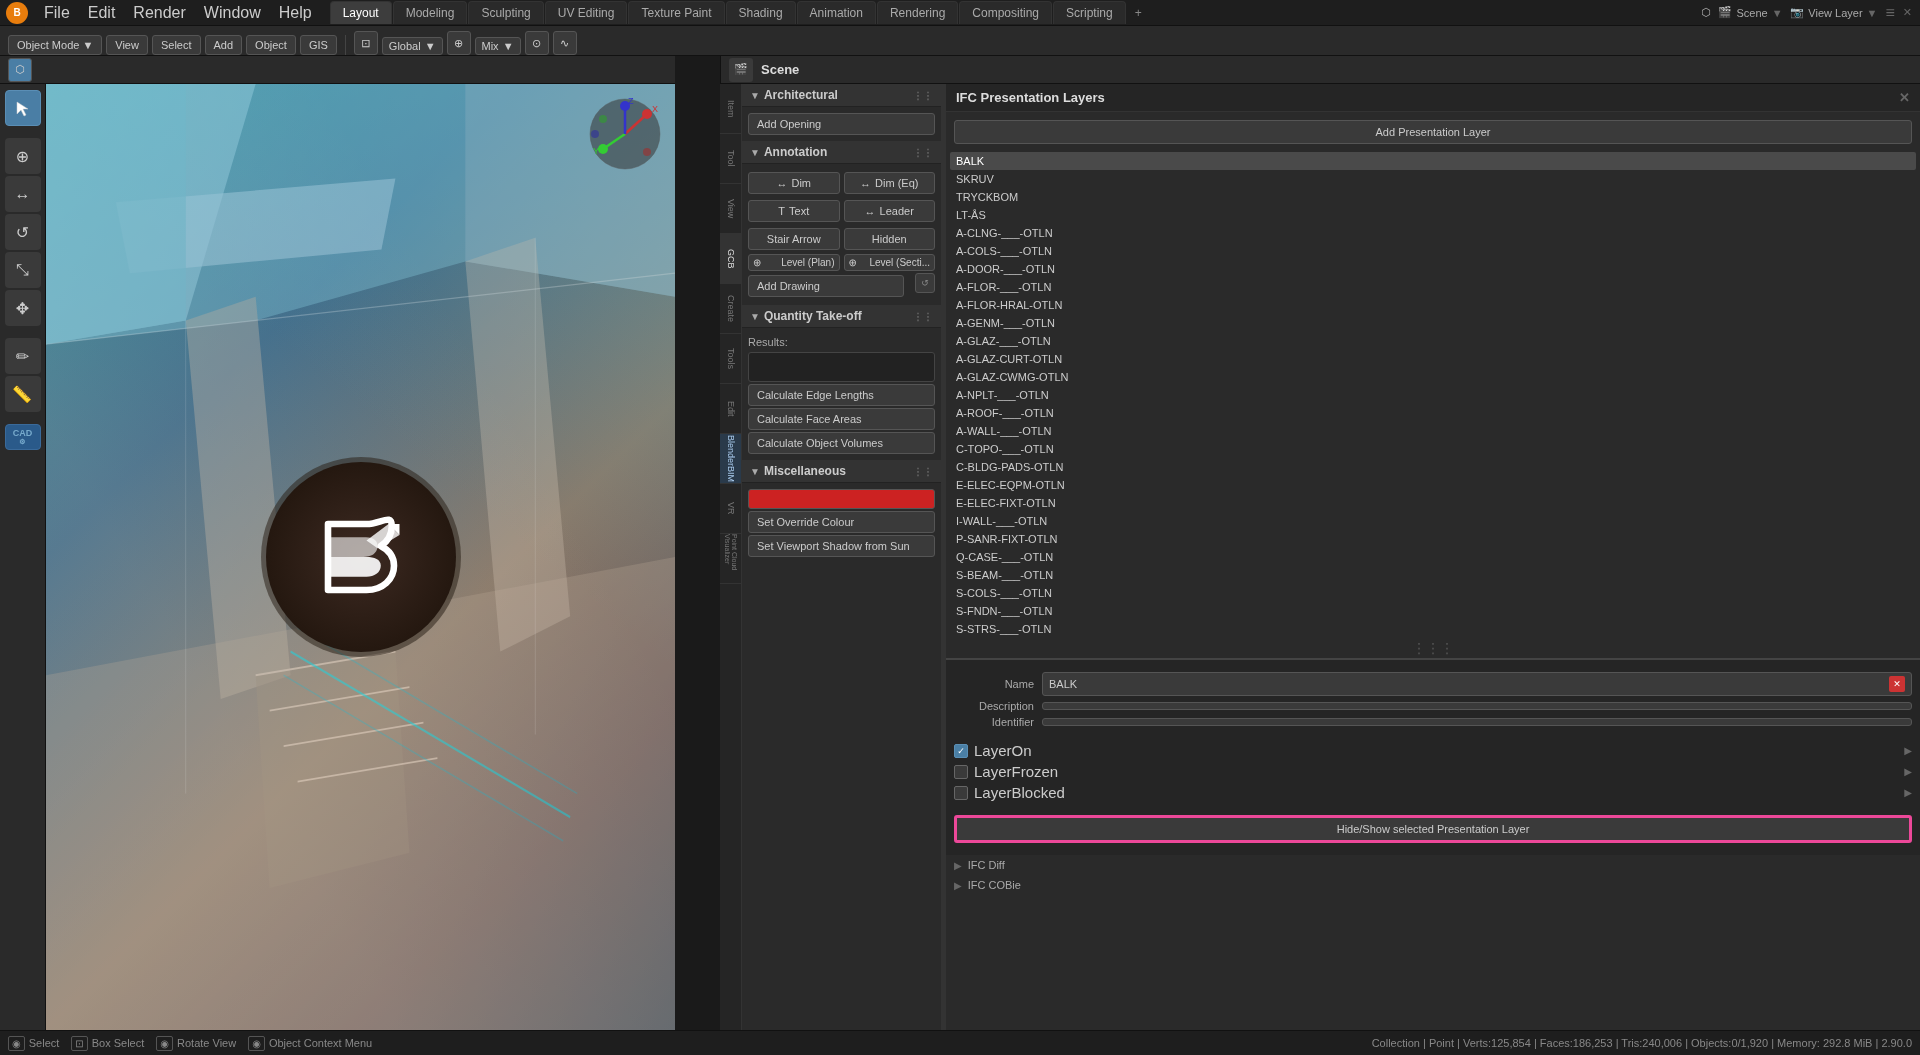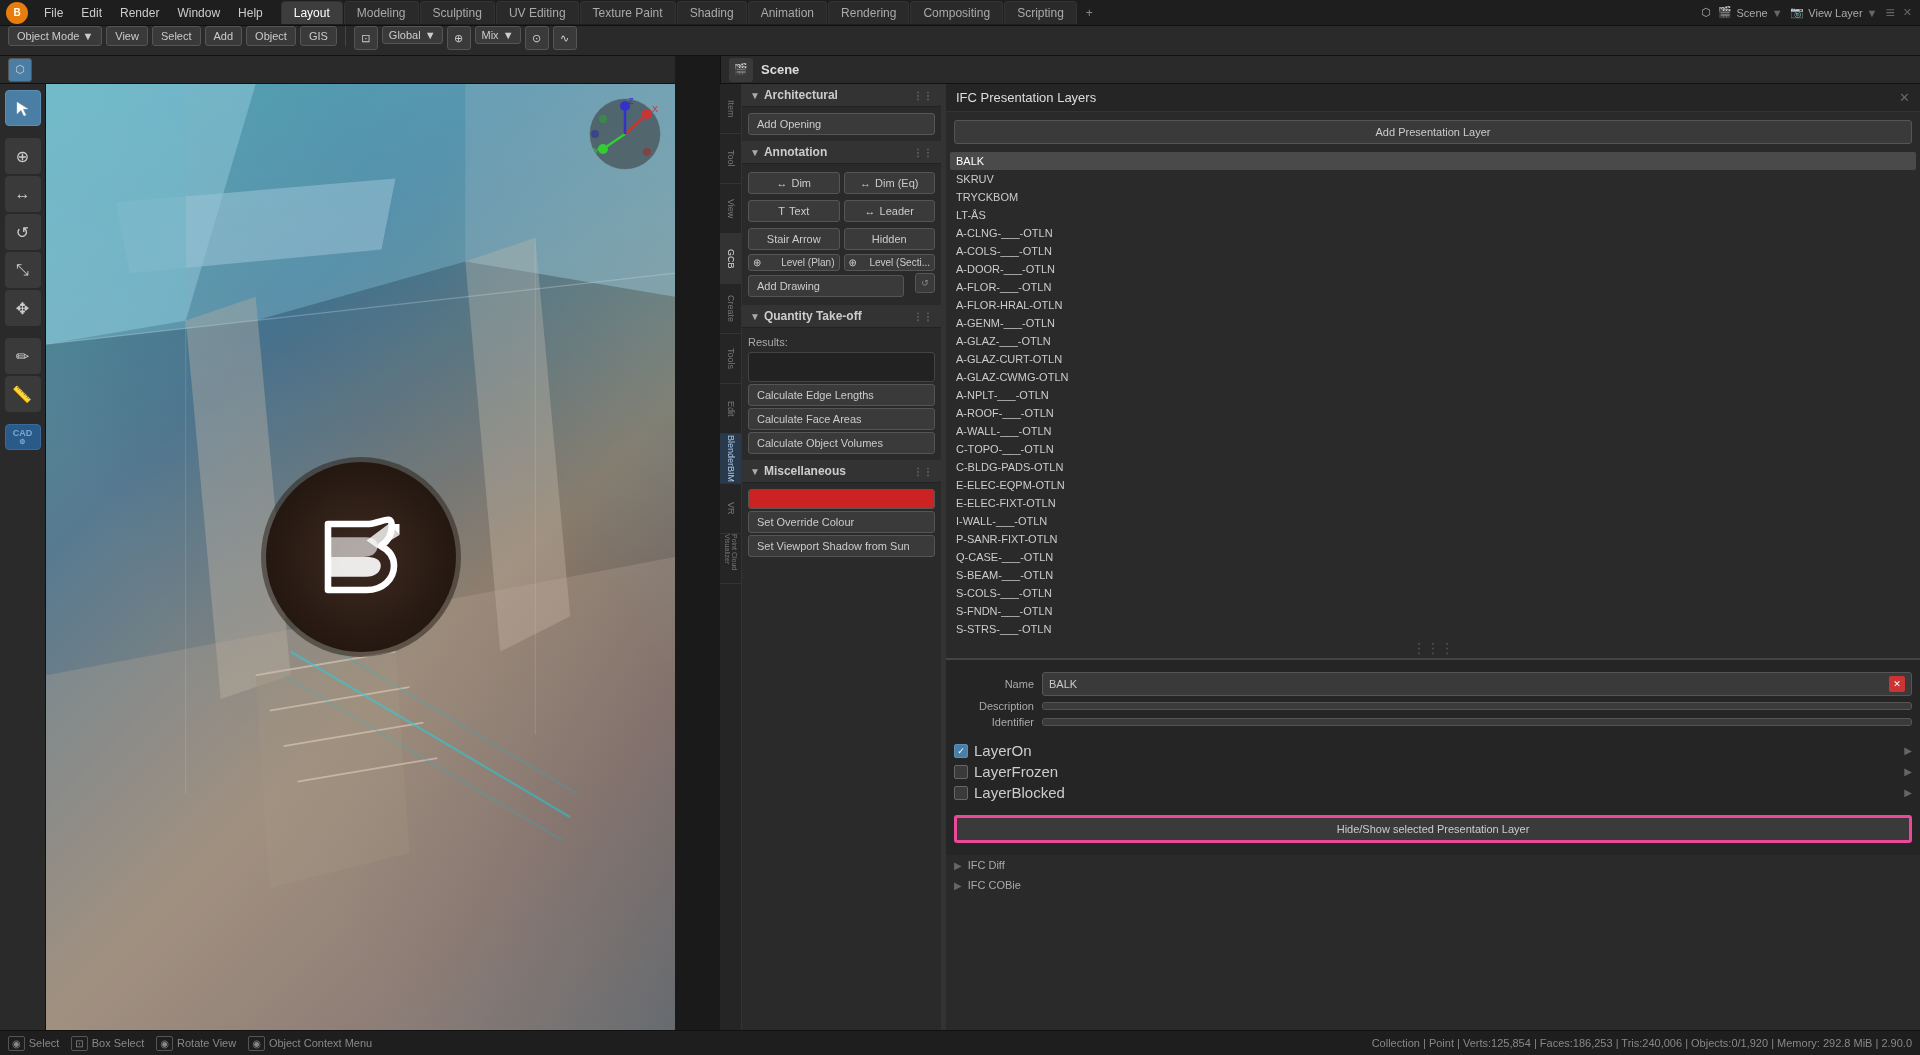--- a/index.html
+++ b/index.html
@@ -27,21 +27,21 @@
     }
     .menu-left {
       display: flex;
       align-items: center;
       gap: 2px;
       padding: 0 6px;
     }
     .menu-item {
       padding: 3px 8px;
       color: #ccc;
-      font-size: 12px;
+      font-size: 16px;
       cursor: pointer;
       border-radius: 3px;
     }
     .blender-logo {
       width: 22px; height: 22px;
       background: #e87d0d;
       border-radius: 50%;
       margin-right: 6px;
       display: flex; align-items: center; justify-content: center;
       font-size: 10px; color: white; font-weight: bold;
@@ -86,21 +86,21 @@
       gap: 4px;
     }
 
     
     #header-toolbar {
       position: absolute;
       top: 26px; left: 0; right: 0;
       height: 30px;
       background: #2a2a2a;
       display: flex;
-      align-items: flex-start;
+      align-items: flex-end;
       gap: 4px;
       padding: 0 8px;
       border-bottom: 1px solid #111;
       z-index: 90;
     }
     .toolbar-btn {
       padding: 3px 8px;
       background: #3a3a3a;
       border: 1px solid #555;
       border-radius: 3px;
@@ -364,21 +364,21 @@
       flex: 1;
       background: #2a2a2a;
       overflow-y: auto;
       min-width: 0;
     }
 
     #ifc-layers-header {
       padding: 6px 10px;
       font-size: 13px;
       color: #ddd;
-      font-weight: normal;
+      font-weight: bold;
       background: #252525;
       border-bottom: 1px solid #333;
       display: flex;
       align-items: center;
       justify-content: space-between;
     }
 
     .layers-add-btn {
       width: 100%;
       padding: 5px 8px;

